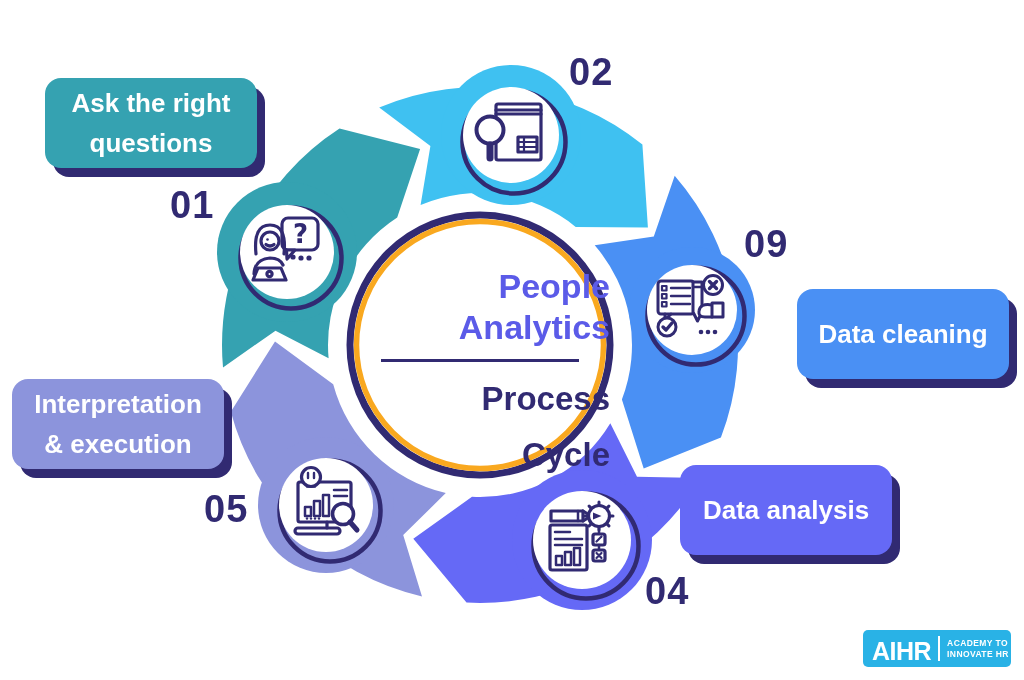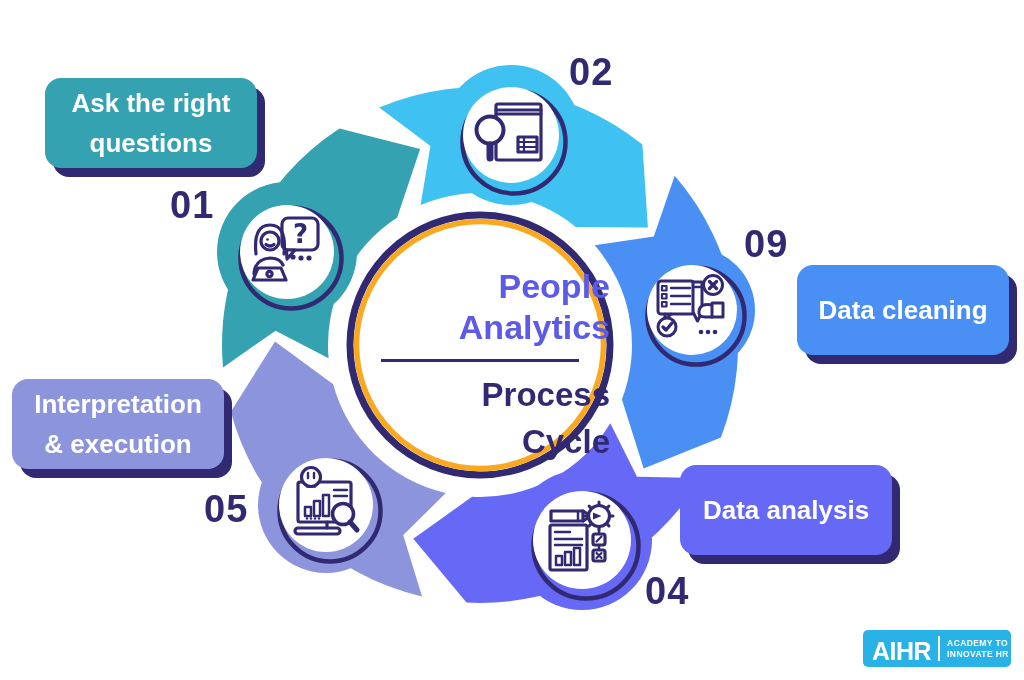--- a/index.html
+++ b/index.html
@@ -36,21 +36,21 @@
     position:absolute; left:350px; top:266px; width:260px; text-align:right;
   }
   .center-title {
     color:#5B5BE8; font-weight:700; font-size:34px; line-height:41px;
     white-space:pre-line;
   }
   .center-divider {
     width:198px; height:3px; background:#312A72; margin:11px auto 9px auto;
   }
   .center-subtitle {
-    color:#312A72; font-weight:700; font-size:33px; line-height:47px;
+    color:#312A72; font-weight:700; font-size:33px; line-height:56px;
     white-space:pre-line;
   }
 
   .logo {
     position:absolute; left:863px; top:630px; width:148px; height:37px;
     border-radius:5px; display:flex; align-items:center;
   }
   .logo-brand {
     color:#ffffff; font-weight:700; font-size:25px; letter-spacing:-0.5px;
     margin-left:9px;
@@ -198,21 +198,21 @@
   <div class="center-text">
     <div class="center-title" style="color: rgb(91, 91, 232);">People
 Analytics</div>
     <div class="center-divider" style="background: rgb(49, 42, 114);"></div>
     <div class="center-subtitle" style="color: rgb(49, 42, 114);">Process
 Cycle</div>
   </div>
 
   <div class="step-box box-1" style="background: rgb(53, 162, 177);">Ask the right
 questions</div>
-  <div class="step-box box-3" style="background: rgb(74, 144, 244);">Data cleaning</div>
+  <div class="step-box box-3" style="background: rgb(74, 144, 244); margin-top: 24px;">Data cleaning</div>
   <div class="step-box box-4" style="background: rgb(101, 105, 246);">Data analysis</div>
   <div class="step-box box-5" style="background: rgb(140, 148, 220);">Interpretation
 &amp; execution</div>
 
   <div class="step-num num-1">01</div>
   <div class="step-num num-2">02</div>
   <div class="step-num num-3">09</div>
   <div class="step-num num-4">04</div>
   <div class="step-num num-5">05</div>
 

